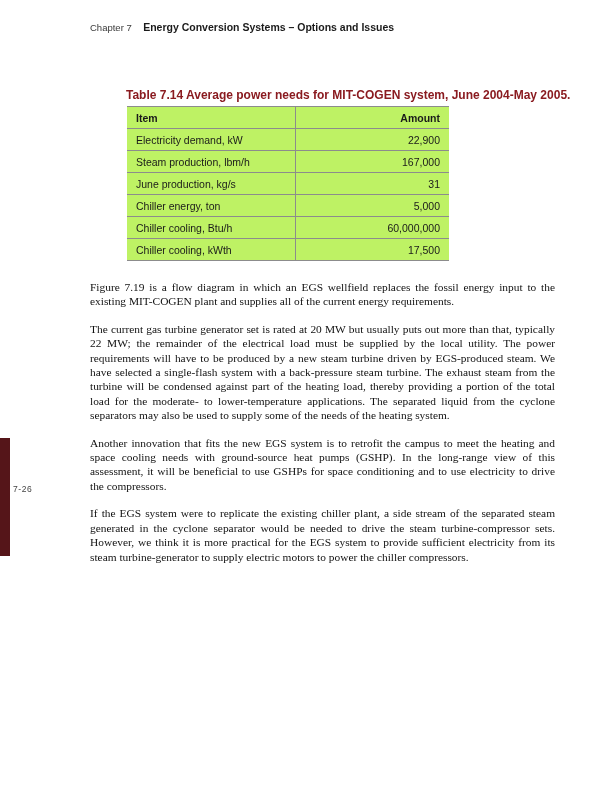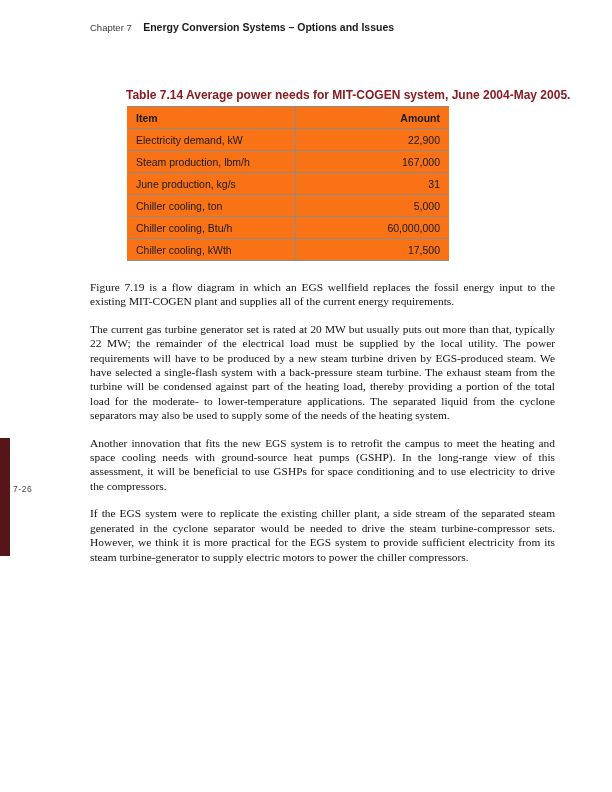--- a/index.html
+++ b/index.html
@@ -37,21 +37,21 @@
     width: 322px;
     border-collapse: collapse;
     font-family: "Liberation Sans", sans-serif;
     font-size: 10.5px;
     color: #1a1a1a;
     table-layout: fixed;
   }
   table.data th, table.data td {
     padding: 4.5px 9px;
     border-bottom: 1px solid #8c8c8c;
-    background: #f97316;
+    background: #bef264;
   }
   table.data tr > *:first-child {
     border-right: 1px solid #8c8c8c;
     width: 150px;
     text-align: left;
   }
   table.data tr > *:last-child { text-align: right; }
   table.data thead th { border-top: 1px solid #8c8c8c; font-weight: bold; }
   .body-text {
     position: absolute;
@@ -108,21 +108,21 @@
       </tr>
       <tr>
         <td>Steam production, lbm/h</td>
         <td>167,000</td>
       </tr>
       <tr>
         <td>June production, kg/s</td>
         <td>31</td>
       </tr>
       <tr>
-        <td>Chiller cooling, ton</td>
+        <td>Chiller energy, ton</td>
         <td>5,000</td>
       </tr>
       <tr>
         <td>Chiller cooling, Btu/h</td>
         <td>60,000,000</td>
       </tr>
       <tr>
         <td>Chiller cooling, kWth</td>
         <td>17,500</td>
       </tr>

